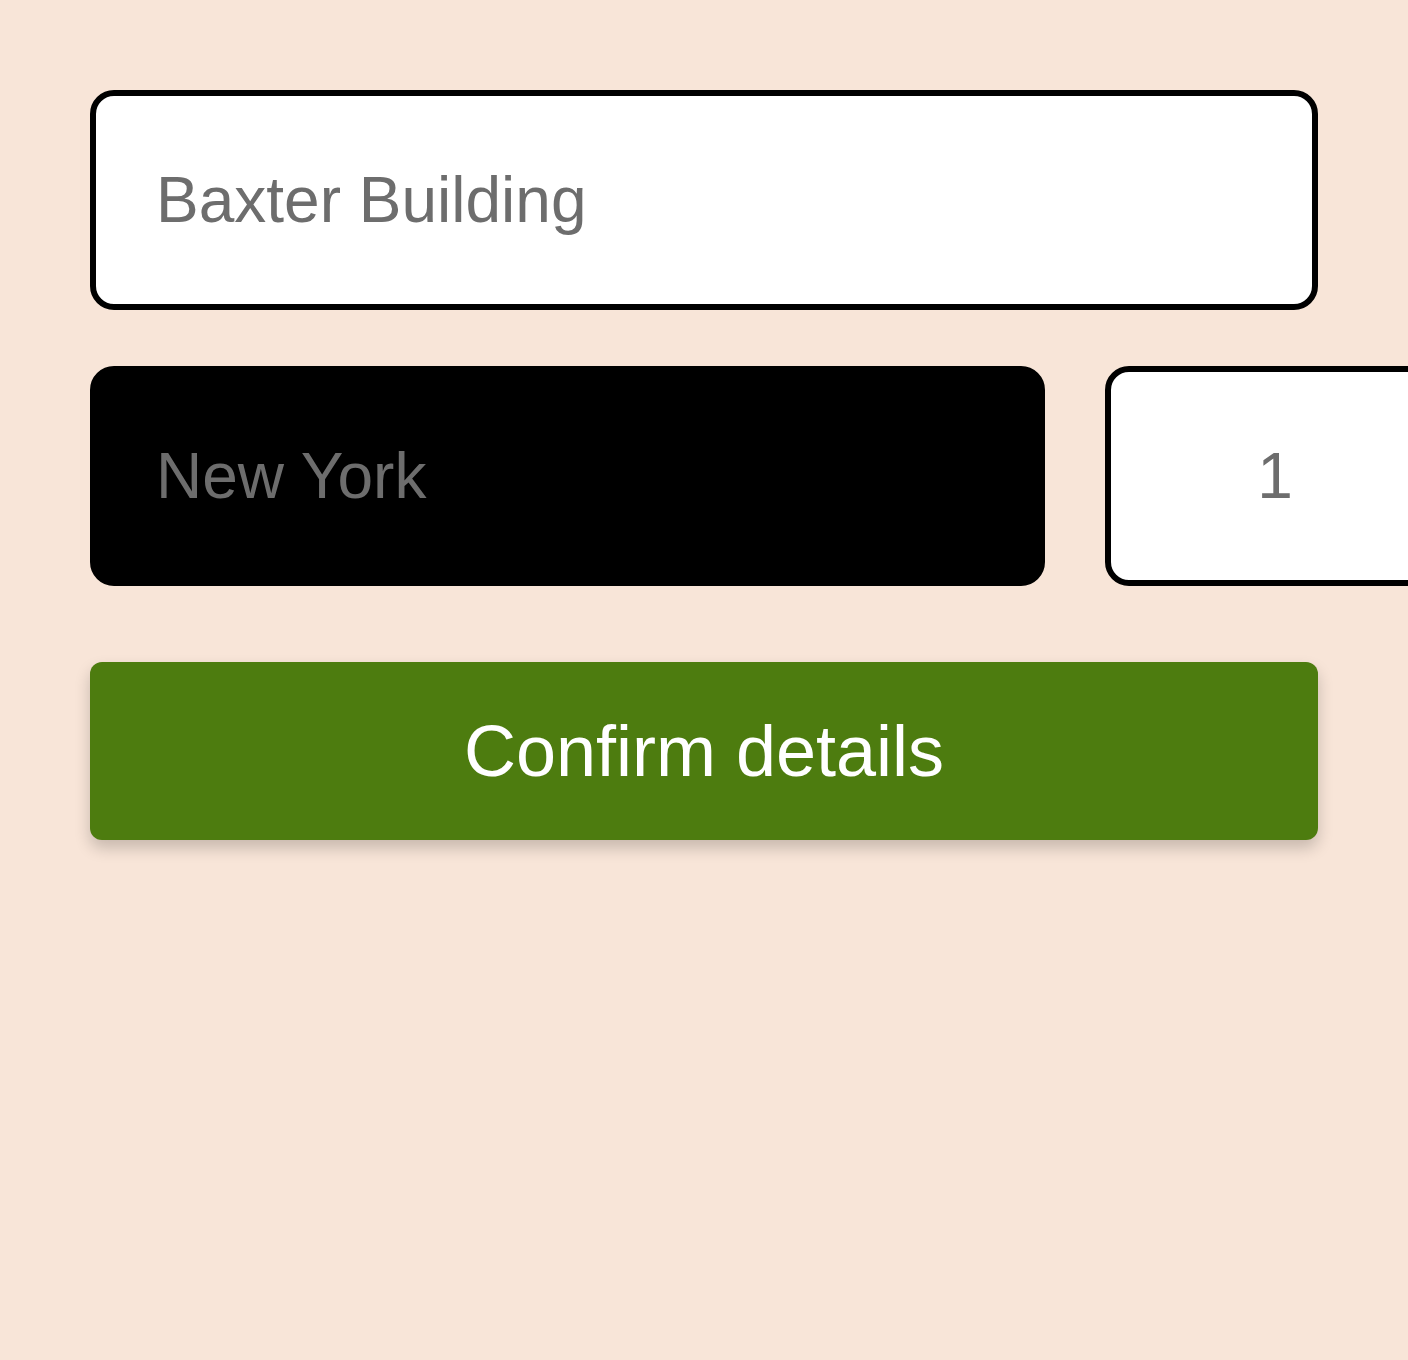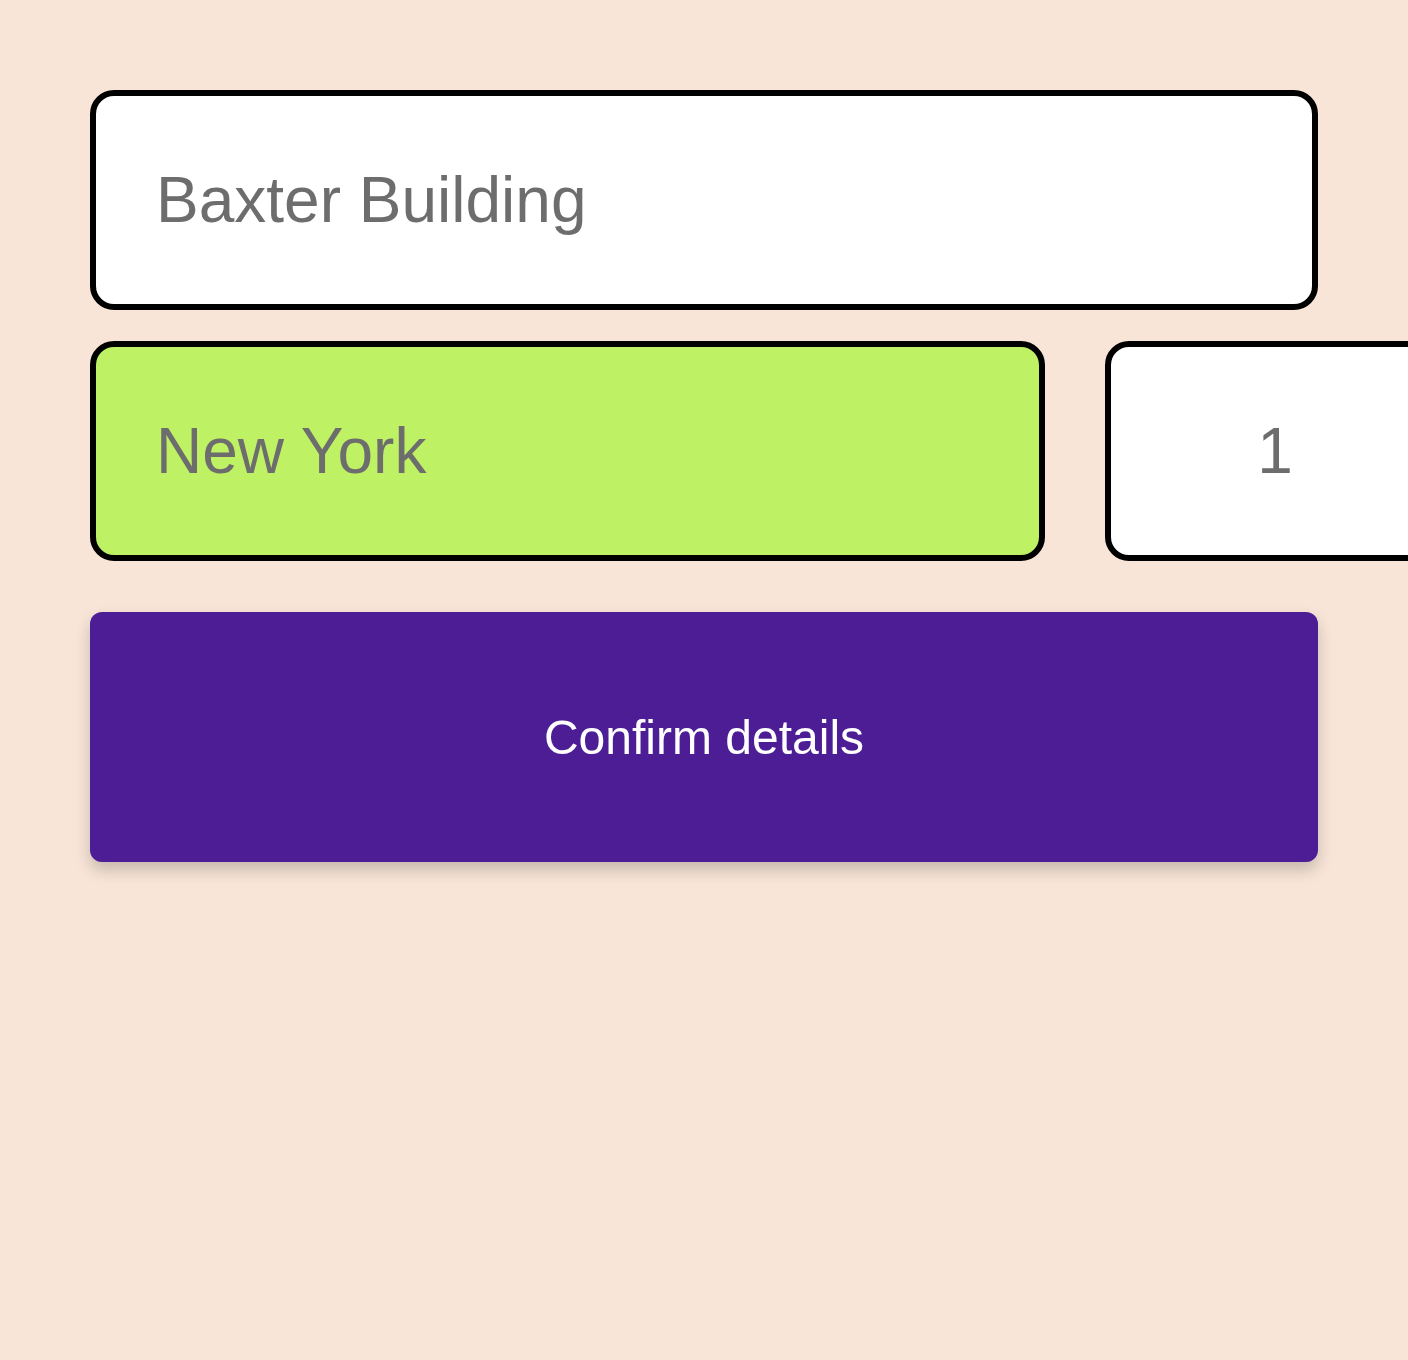--- a/index.html
+++ b/index.html
@@ -12,21 +12,21 @@
       width: 1408px;
       height: 1360px;
       background-color: #f8e5d8;
       font-family: -apple-system, BlinkMacSystemFont, "Segoe UI", Helvetica, Arial, sans-serif;
       padding: 90px;
     }
     
     .form-container {
       display: flex;
       flex-direction: column;
-      gap: 31px;
+      gap: 56px;
       width: 100%;
       justify-content: center;
     }
     
     .text-input {
       width: 100%;
       height: 220px;
       background-color: #ffffff;
       border: 6px solid #000000;
       border-radius: 24px;
@@ -43,21 +43,21 @@
     
     .row {
       display: flex;
       gap: 60px;
       width: 100%;
     }
     
     .city-input {
       flex: 1;
       height: 220px;
-      background-color: #bef264;
+      background-color: #000000;
       border: 6px solid #000000;
       border-radius: 24px;
       padding: 0 60px;
       font-size: 64px;
       color: #6d6d6d;
       font-family: inherit;
       outline: none;
     }
     
     .city-input::placeholder {
@@ -77,26 +77,26 @@
       text-align: center;
       outline: none;
     }
     
     .number-input::placeholder {
       color: #6d6d6d;
     }
     
     .confirm-button {
       width: 100%;
-      height: 250px;
-      background-color: #4c1d95;
+      height: 178px;
+      background-color: #4d7c0f;
       border: none;
       border-radius: 12px;
       color: #ffffff;
-      font-size: 48px;
+      font-size: 72px;
       font-family: inherit;
       cursor: pointer;
       box-shadow: 0 8px 16px rgba(0, 0, 0, 0.2);
       margin-top: 20px;
     }
   </style>
 </head>
 <body>
 
 <div class="form-container">

